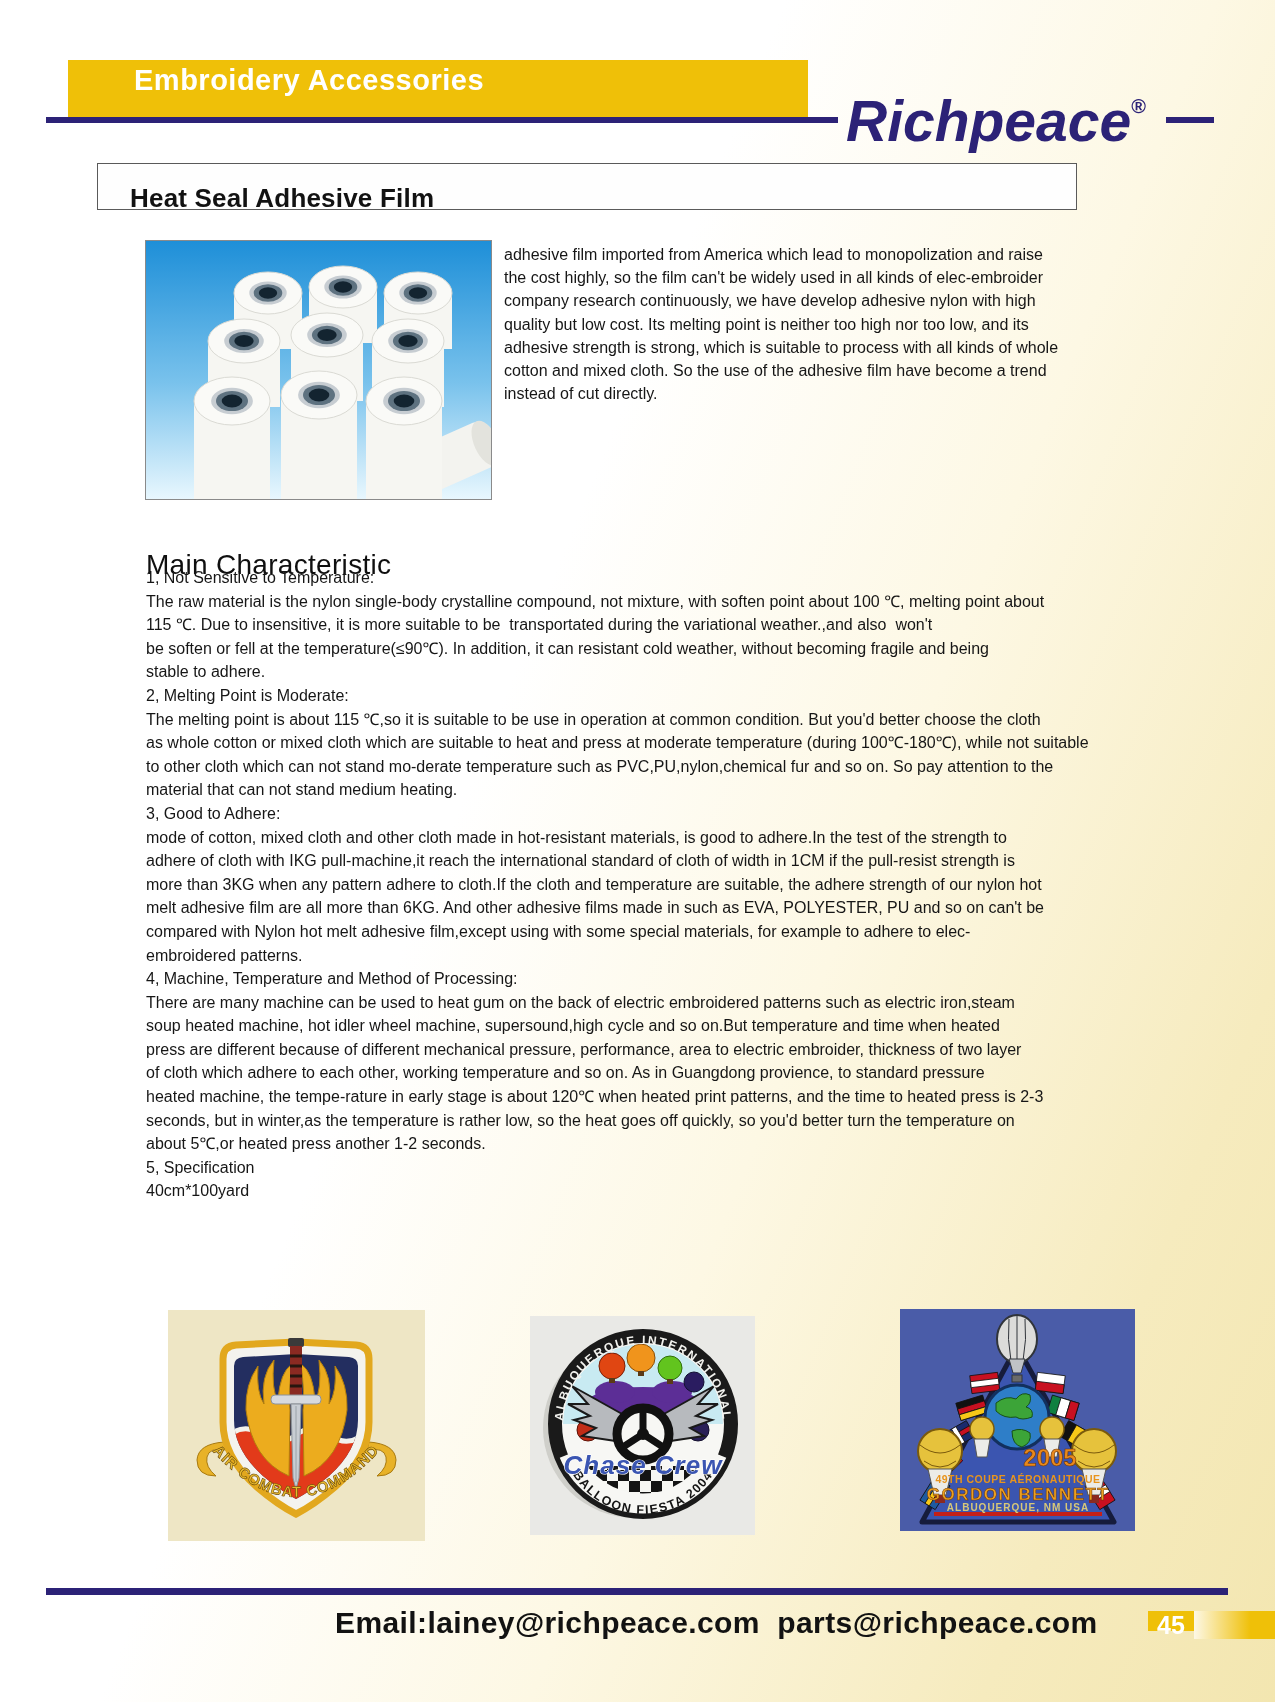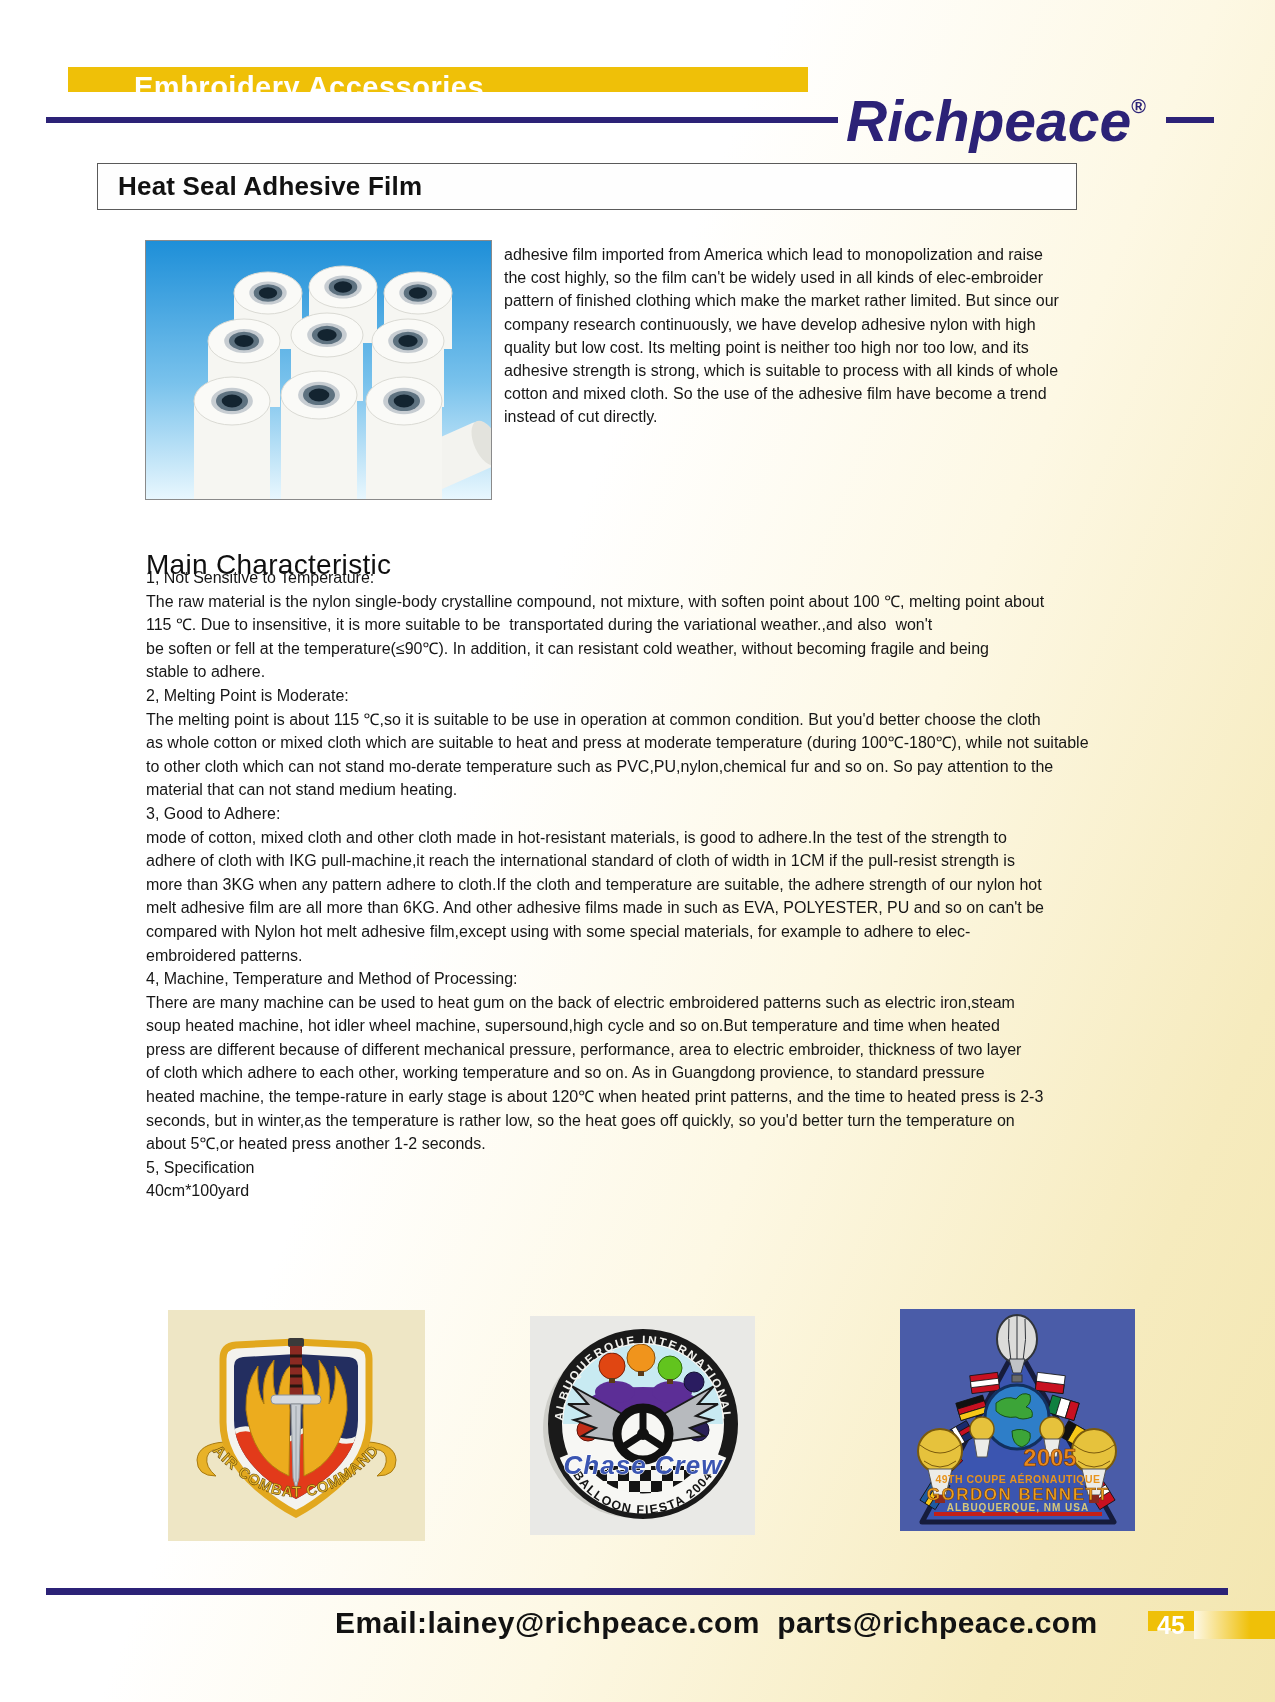--- a/index.html
+++ b/index.html
@@ -1,29 +1,29 @@
 <!DOCTYPE html>
 <html><head>
 <meta charset="utf-8">
 <style>
   html,body{margin:0;padding:0;background:#e8e8e8;}
   .page{position:relative;width:1275px;height:1702px;margin:0 auto;overflow:hidden;
         background:linear-gradient(112deg,#ffffff 40%,#fdf8e4 62%,#f6ebbe 85%,#f3e6b0 100%);
         font-family:"Liberation Sans",sans-serif;color:#151515;}
   .abs{position:absolute;}
   
-  .band{left:68px;top:67px;width:740px;height:25px;background:#EFC008;}
+  .band{left:68px;top:60px;width:740px;height:58px;background:#EFC008;}
   .band span{display:block;padding-left:66px;line-height:41px;font-size:29px;font-weight:bold;color:#ffffff;letter-spacing:.5px;}
   .brand{left:846px;top:74px;height:64px;font-size:57px;font-weight:bold;font-style:italic;color:#2C2277;line-height:64px;white-space:nowrap;}
   .brand sup{font-size:20px;vertical-align:28px;font-style:normal;font-weight:bold;}
   .rule-a{left:46px;top:117px;width:792px;height:6px;background:#2C2277;}
   .rule-b{left:1166px;top:117px;width:48px;height:6px;background:#2C2277;}
   
   .titlebox{left:97px;top:163px;width:978px;height:45px;background:#fefefe;border:1px solid #5a5a5a;}
-  .titlebox h1{margin:0;padding-left:20px;line-height:45px;font-size:26px;font-weight:bold;color:#121212;letter-spacing:.2px;}
+  .titlebox h1{margin:12px;padding-left:20px;line-height:45px;font-size:26px;font-weight:bold;color:#121212;letter-spacing:.2px;}
   
   .product{left:145px;top:240px;width:345px;height:258px;border:1px solid #8a8a8a;}
   .product svg{display:block;}
   
   .intro{left:504px;top:243px;font-size:16px;line-height:23.2px;color:#161616;}
   .tline{white-space:pre;}
   
   .mc-head{left:146px;top:549px;font-size:28px;font-weight:normal;color:#0f0f0f;letter-spacing:.3px;}
   .bodytext{left:146px;top:566px;font-size:16px;line-height:23.6px;color:#161616;}
   
@@ -143,21 +143,20 @@
             <ellipse cx="258" cy="160" rx="16" ry="10.1" fill="#5E7280"></ellipse>
             <ellipse cx="258" cy="160" rx="10.3" ry="6.5" fill="#132430"></ellipse>
           </g>
       </g>
     </svg>
   </figure>
 
   <div class="abs intro">
       <div class="tline">adhesive film imported from America which lead to monopolization and raise</div>
       <div class="tline">the cost highly, so the film can't be widely used in all kinds of elec-embroider</div>
-      <div class="tline">pattern of finished clothing which make the market rather limited. But since our</div>
       <div class="tline">company research continuously, we have develop adhesive nylon with high</div>
       <div class="tline">quality but low cost. Its melting point is neither too high nor too low, and its</div>
       <div class="tline">adhesive strength is strong, which is suitable to process with all kinds of whole</div>
       <div class="tline">cotton and mixed cloth. So the use of the adhesive film have become a trend</div>
       <div class="tline">instead of cut directly.</div>
     </div>
 
   <div class="abs mc-head">Main Characteristic</div>
   <div class="abs bodytext">
       <div class="tline">1, Not Sensitive to Temperature:</div>

